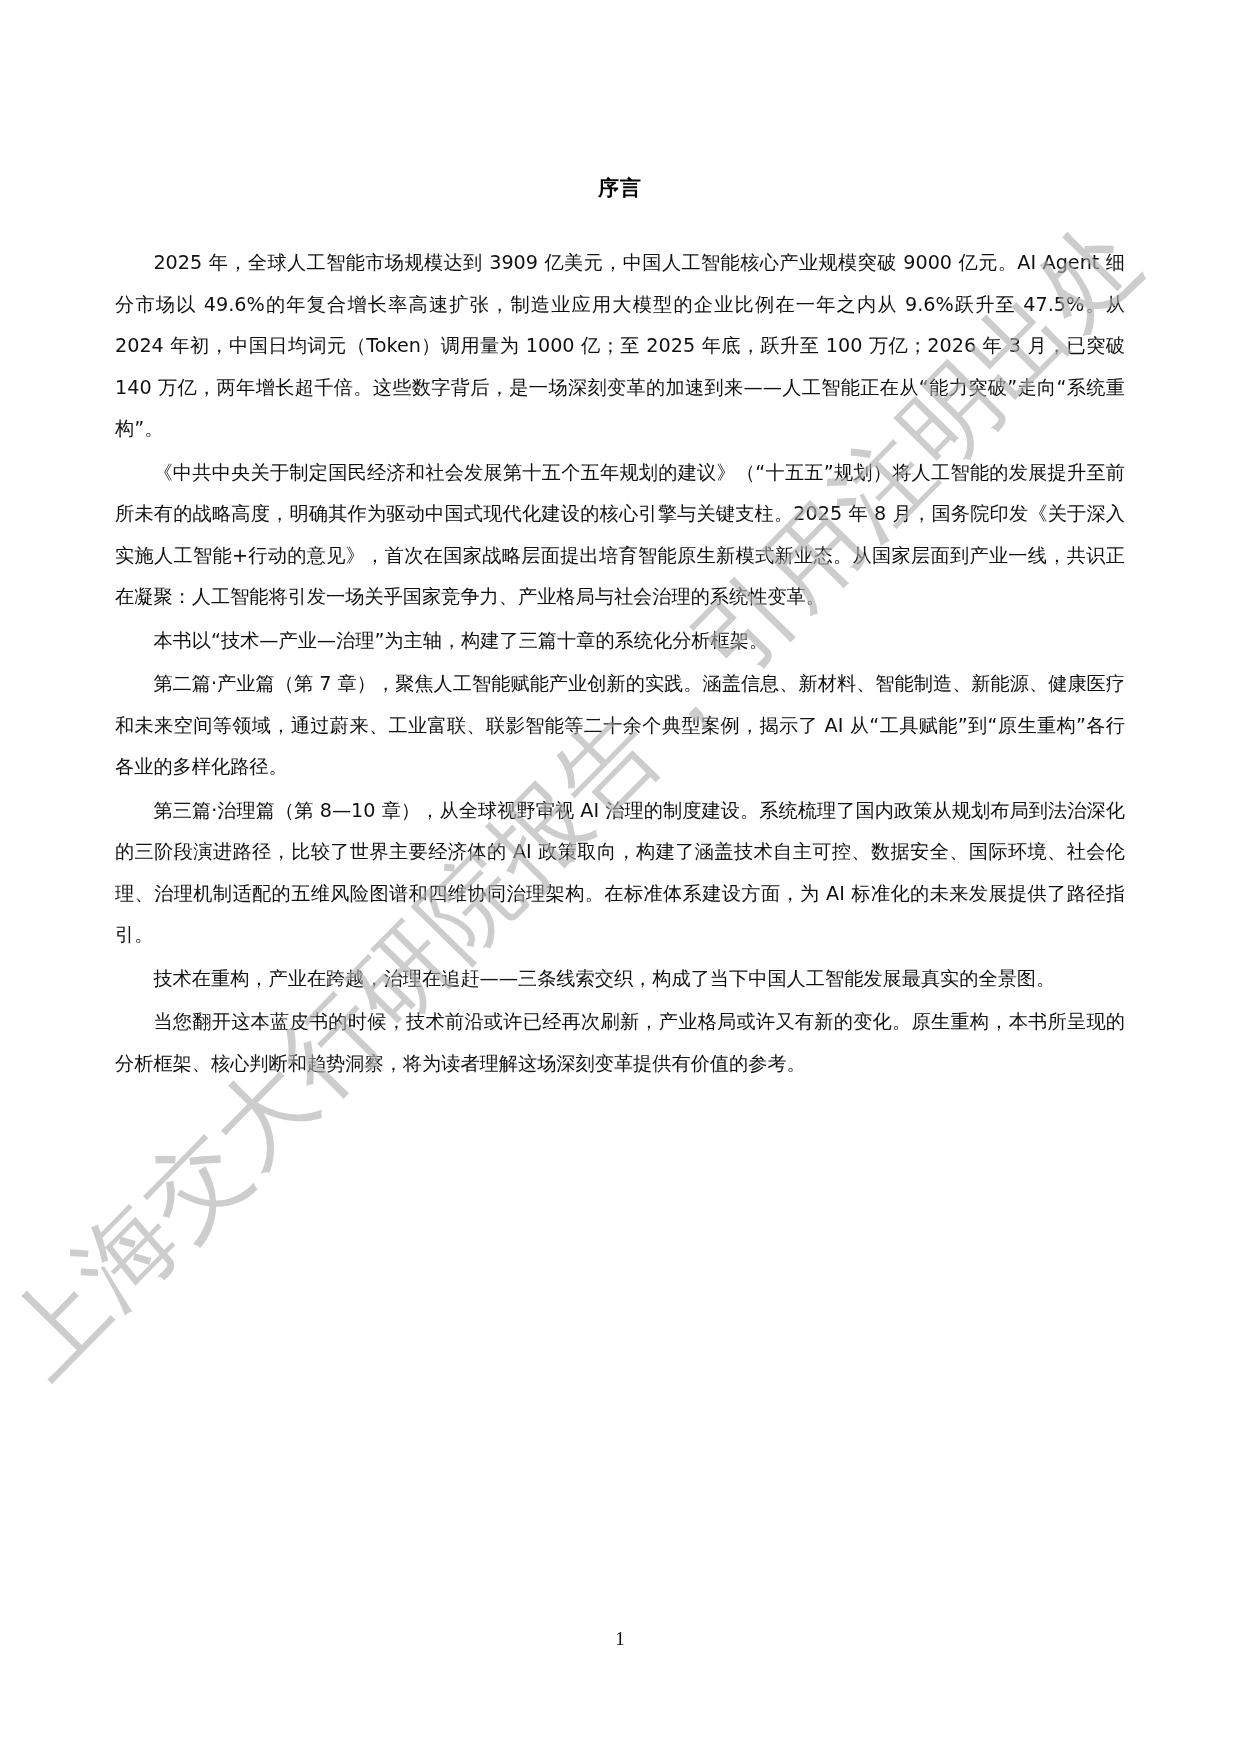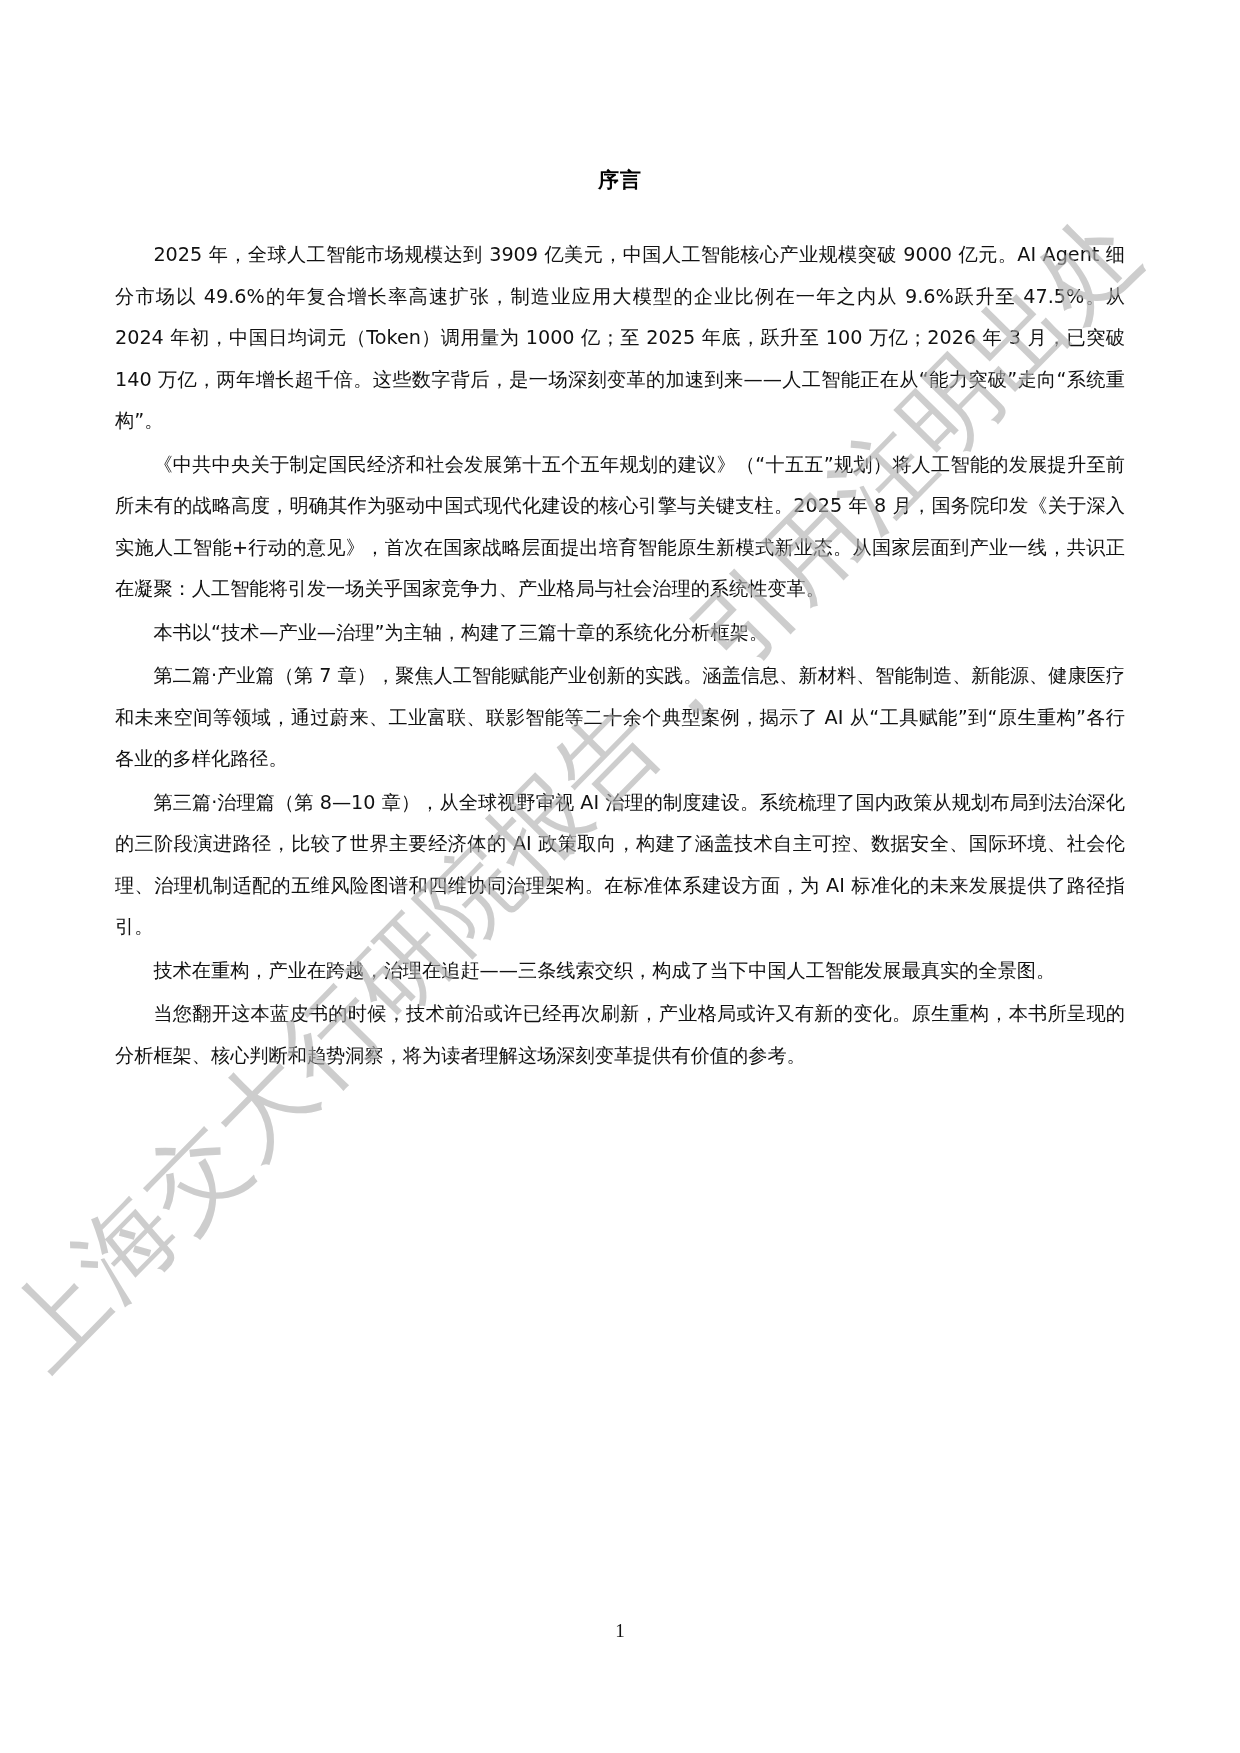--- a/index.html
+++ b/index.html
@@ -10,21 +10,21 @@
     body {
       width: 1240px;
       height: 1753px;
       position: relative;
       overflow: hidden;
       font-family: "DejaVu Sans", "Liberation Sans", sans-serif;
       color: #111111;
     }
     .page {
       position: absolute;
-      left: 0; top: 3px;
+      left: 0; top: 11px;
       width: 1240px;
       height: 1743px;
       background: #ffffff;
     }
     .title {
       position: absolute;
       top: 163px;
       left: 0;
       width: 1240px;
       text-align: center;

